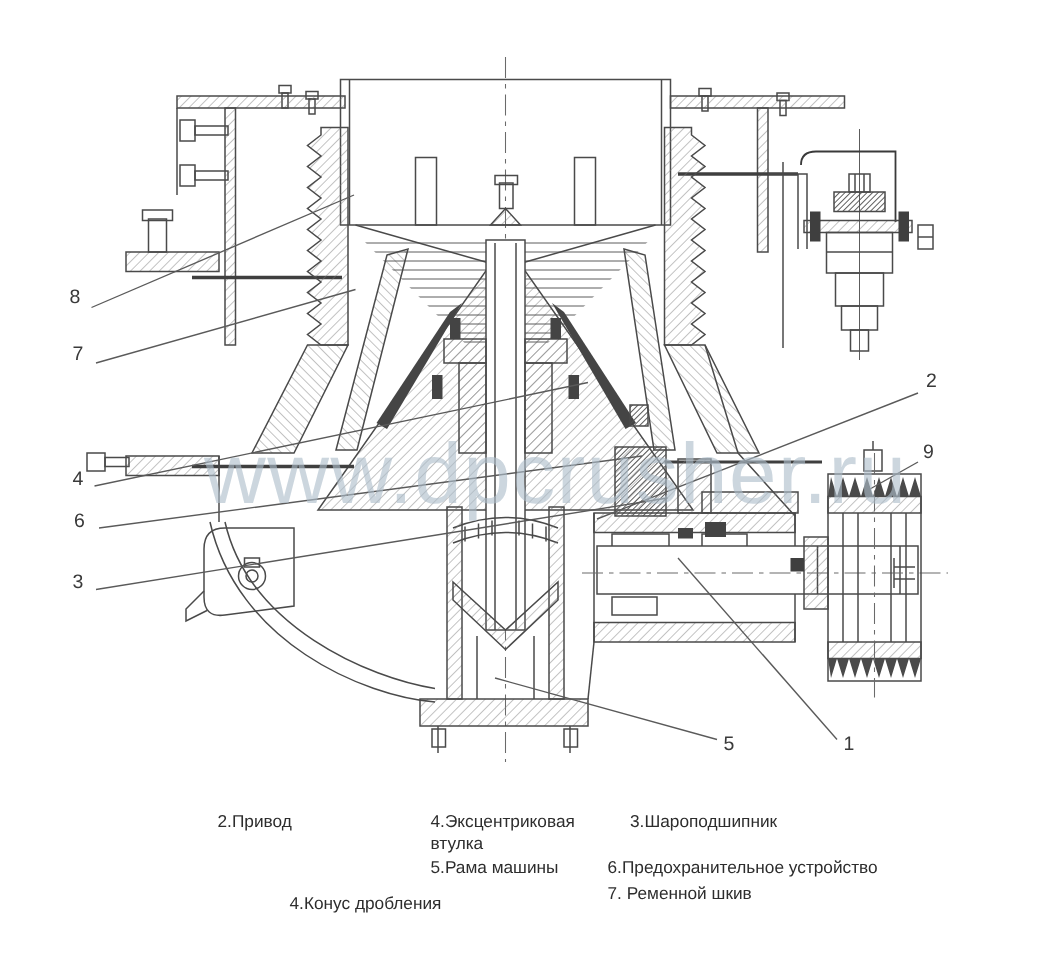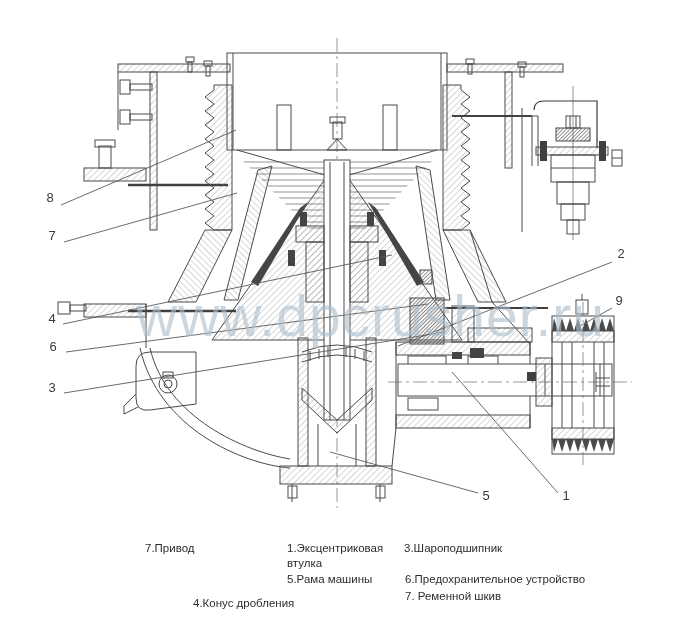--- a/index.html
+++ b/index.html
@@ -266,22 +266,22 @@
         <line x1="61" y1="205" x2="236" y2="130" class="leader"></line>
         <text x="50" y="202" class="callout-num">8</text>
         <line x1="612" y1="308" x2="580" y2="326" class="leader"></line>
         <text x="619" y="305" class="callout-num">9</text>
       </g>
   </svg>
 
   <div id="watermark">www.dpcrusher.ru</div>
 
   <div id="legend">
-      <div class="legend-item" style="left: 145px; top: 541px; width: 130px;">7.Привод</div>
-      <div class="legend-item" style="left: 287px; top: 541px; width: 112px;">1.Эксцентриковая втулка</div>
-      <div class="legend-item" style="left: 404px; top: 541px; width: 170px;">3.Шароподшипник</div>
+      <div class="legend-item" style="left: 145px; top: 541px; width: 130px;">2.Привод</div>
+      <div class="legend-item" style="left: 287px; top: 541px; width: 112px;">4.Эксцентриковая втулка</div>
+      <div class="legend-item" style="left: 420px; top: 541px; width: 170px;">3.Шароподшипник</div>
       <div class="legend-item" style="left: 145px; top: 596px; width: 140px; margin-left: 48px;">4.Конус дробления</div>
       <div class="legend-item" style="left: 287px; top: 572px; width: 120px;">5.Рама машины</div>
       <div class="legend-item" style="left: 405px; top: 572px; width: 240px;">6.Предохранительное устройство</div>
       <div class="legend-item" style="left: 405px; top: 589px; width: 170px;">7. Ременной шкив</div>
     </div>
 
 </div>
 
 </body></html>

